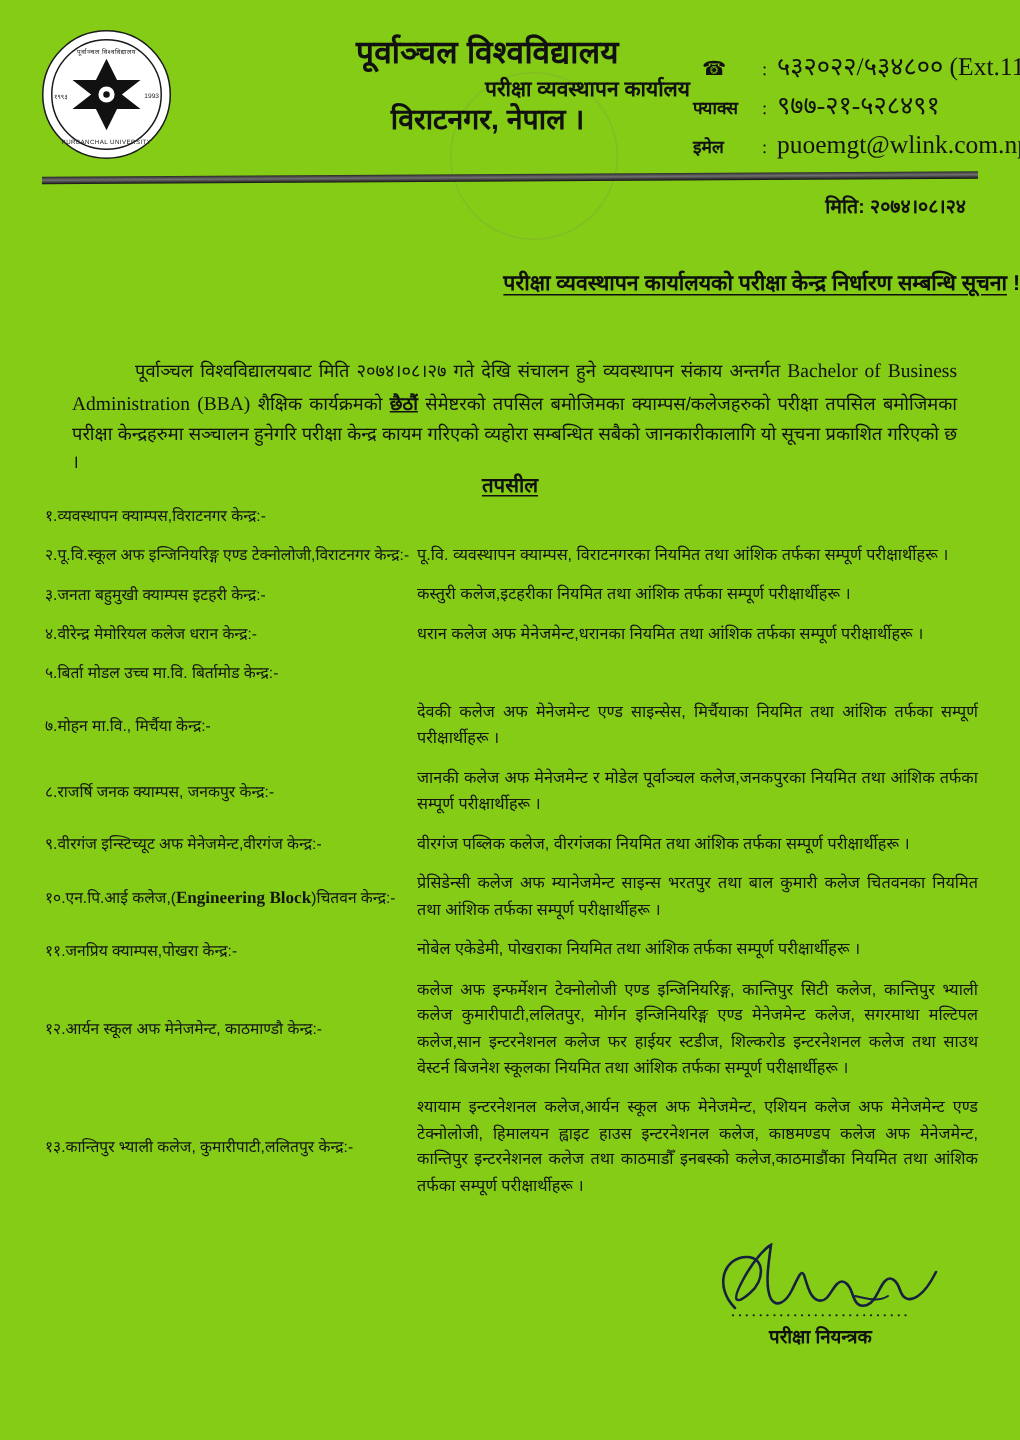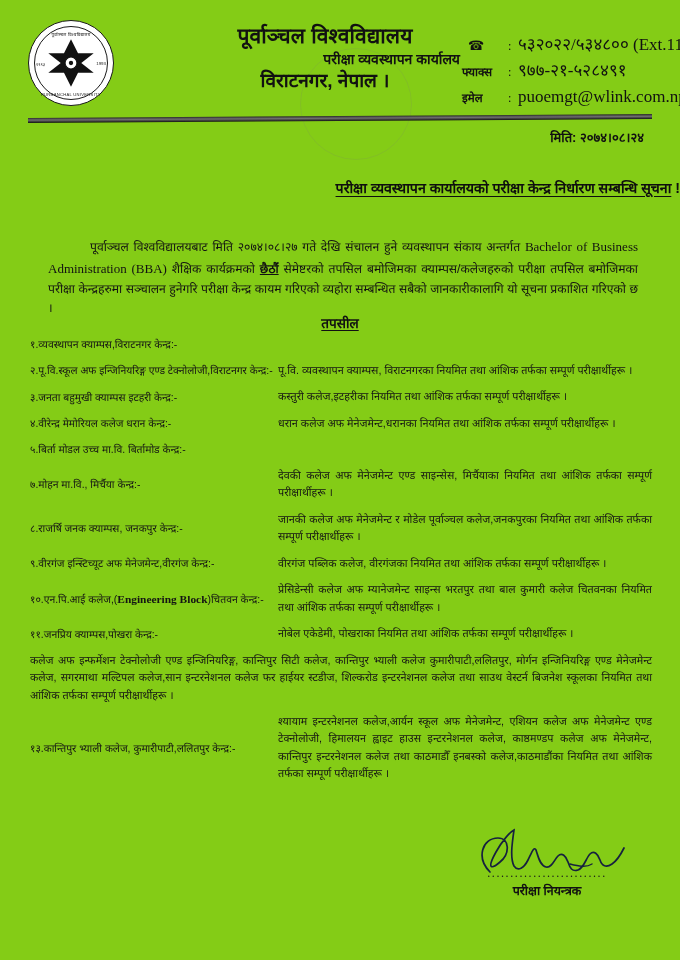--- a/index.html
+++ b/index.html
@@ -387,20 +387,21 @@
       <div class="center"><span>१०.</span><span>एन.पि.आई कलेज,(</span><span class="eng">Engineering Block</span><span>)चितवन केन्द्र:-</span></div>
       <div class="detail">प्रेसिडेन्सी कलेज अफ म्यानेजमेन्ट साइन्स भरतपुर तथा बाल कुमारी कलेज चितवनका नियमित तथा आंशिक तर्फका सम्पूर्ण परीक्षार्थीहरू ।</div>
     </div>
 
     <div class="row">
       <div class="center"><span>११.</span><span>जनप्रिय क्याम्पस,पोखरा केन्द्र:-</span></div>
       <div class="detail">नोबेल एकेडेमी, पोखराका नियमित तथा आंशिक तर्फका सम्पूर्ण परीक्षार्थीहरू ।</div>
     </div>
 
     <div class="row">
+      <div class="center"><span>१२.</span><span>आर्यन  स्कूल अफ मेनेजमेन्ट, काठमाण्डौ केन्द्र:-</span></div>
       <div class="detail">कलेज अफ इन्फर्मेशन टेक्नोलोजी एण्ड इन्जिनियरिङ्ग, कान्तिपुर सिटी कलेज, कान्तिपुर भ्याली कलेज कुमारीपाटी,ललितपुर, मोर्गन इन्जिनियरिङ्ग एण्ड मेनेजमेन्ट कलेज, सगरमाथा मल्टिपल कलेज,सान इन्टरनेशनल कलेज फर हाईयर स्टडीज, शिल्करोड इन्टरनेशनल कलेज तथा साउथ वेस्टर्न बिजनेश स्कूलका  नियमित तथा आंशिक तर्फका सम्पूर्ण परीक्षार्थीहरू ।</div>
     </div>
 
     <div class="row">
       <div class="center"><span>१३.</span><span>कान्तिपुर भ्याली कलेज, कुमारीपाटी,ललितपुर केन्द्र:-</span></div>
       <div class="detail">श्यायाम इन्टरनेशनल कलेज,आर्यन स्कूल अफ मेनेजमेन्ट, एशियन कलेज अफ मेनेजमेन्ट एण्ड टेक्नोलोजी, हिमालयन ह्वाइट हाउस इन्टरनेशनल कलेज, काष्ठमण्डप कलेज अफ मेनेजमेन्ट, कान्तिपुर इन्टरनेशनल कलेज तथा काठमाडौँ इनबस्को कलेज,काठमाडौंका नियमित तथा आंशिक तर्फका सम्पूर्ण परीक्षार्थीहरू ।</div>
     </div>
 
   </div>
 

